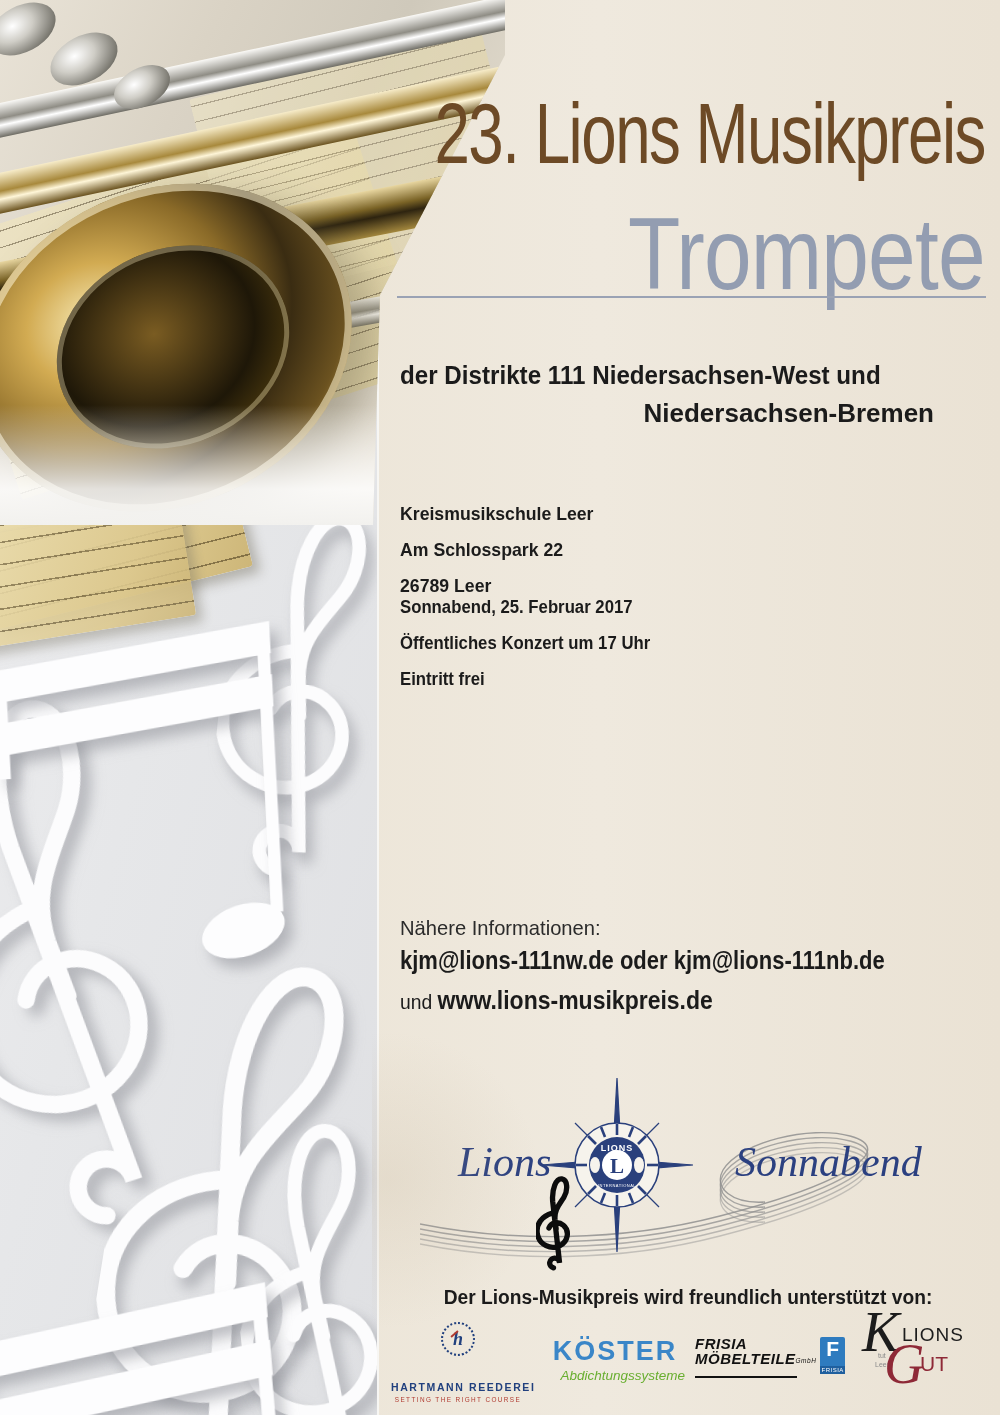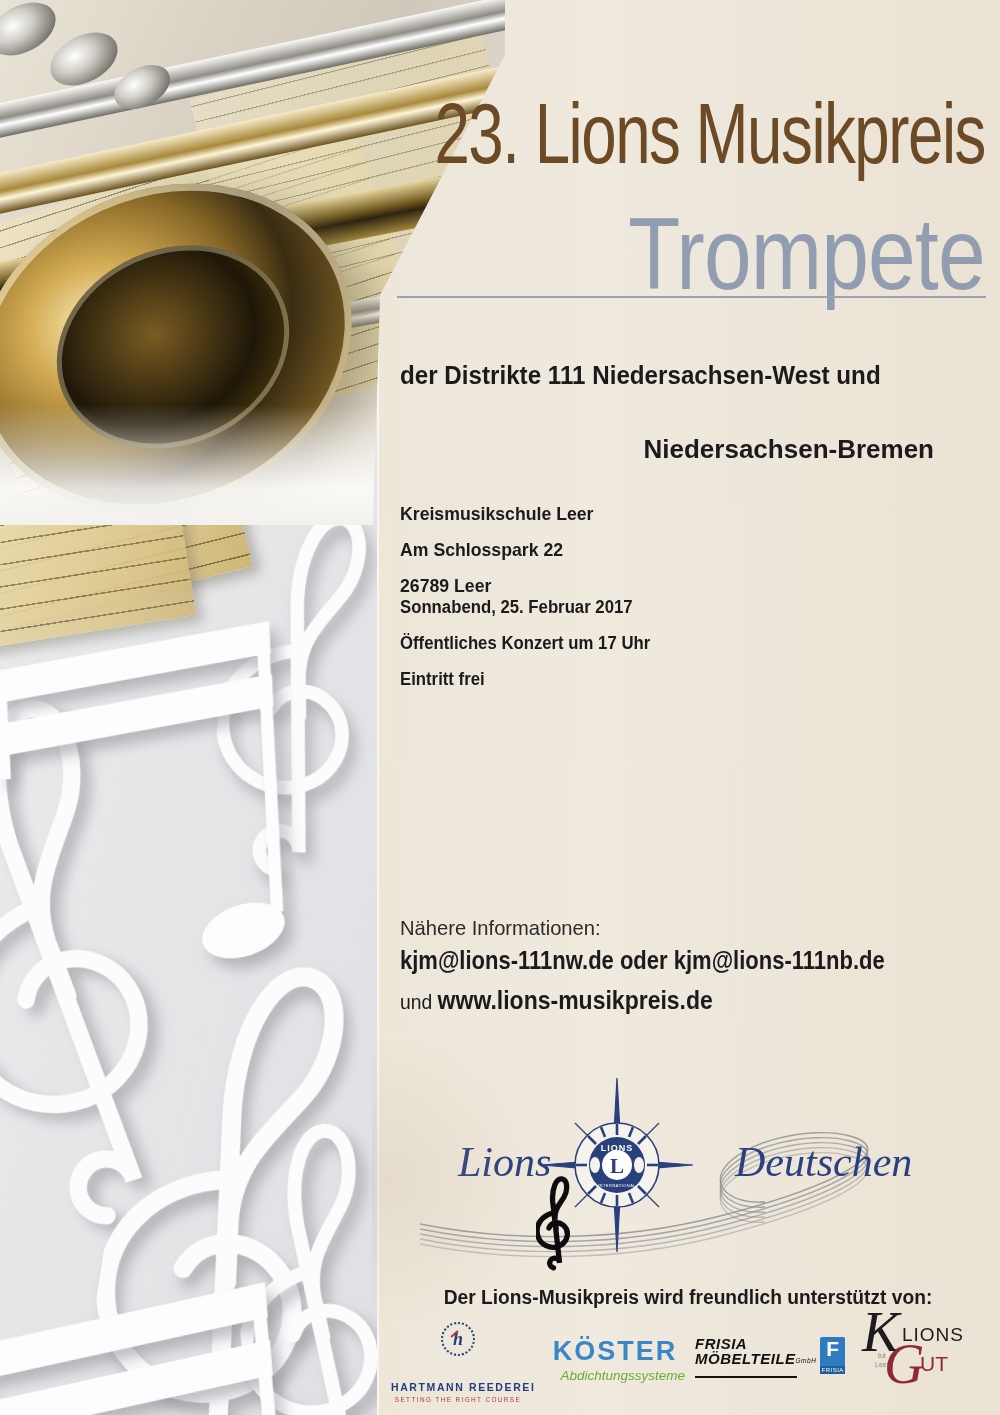--- a/index.html
+++ b/index.html
@@ -196,21 +196,21 @@
     </div>
     <div class="photo-glow"></div>
   </div>
 
   <div class="title-line1" style="color:#6d4a26;">23. Lions Musikpreis</div>
   <div class="title-line2" style="color:#939db1;">Trompete</div>
   <div class="title-rule"></div>
 
   <div class="txt districts">
     <div class="b-block">der Distrikte 111 Niedersachsen-West und</div>
-    <div class="b-block l2" style="transform:none;margin-top:36px;">Niedersachsen-Bremen</div>
+    <div class="b-block l2" style="transform:none;">Niedersachsen-Bremen</div>
   </div>
 
   <div class="txt venue">
     <div class="b-block">Kreismusikschule Leer</div>
     <div class="b-block">Am Schlosspark 22</div>
     <div class="b-block">26789 Leer</div>
   </div>
 
   <div class="txt event">
     <div class="b-block">Sonnabend, 25. Februar 2017</div>
@@ -231,21 +231,21 @@
     <path d="M0 128 C90 146 200 146 300 120 C420 89 480 54 430 40 C390 29 320 46 303 74 C293 92 312 108 345 106" opacity=".85"></path>
     <path transform="translate(0,5)" d="M0 128 C90 146 200 146 300 120 C420 89 480 54 430 40 C390 29 320 46 303 74 C293 92 312 108 345 106" opacity=".75"></path>
     <path transform="translate(0,10)" d="M0 128 C90 146 200 146 300 120 C420 89 480 54 430 40 C390 29 320 46 303 74 C293 92 312 108 345 106" opacity=".65"></path>
     <path transform="translate(0,15)" d="M0 128 C90 146 200 146 300 120 C420 89 480 54 430 40 C390 29 320 46 303 74 C293 92 312 108 345 106" opacity=".55"></path>
     <path transform="translate(0,20)" d="M0 128 C90 146 200 146 300 120 C420 89 480 54 430 40 C390 29 320 46 303 74 C293 92 312 108 345 106" opacity=".45"></path>
   </svg>
   <svg class="logo-clef" width="38" height="99" viewBox="0 0 100 260">
     <path stroke-linecap="round" d="M46 252a13 13 0 1 1 16 -13L44 78c-3 -34 9 -62 24 -60c15 2 17 30 5 49c-12 19 -25 32 -23 57l3 26M43 108c-27 7 -45 30 -39 57c6 27 35 40 58 29c23 -11 27 -40 10 -54c-13 -11 -32 -8 -38 7"></path>
   </svg>
   <div class="logo-word left">Lions</div>
-  <div class="logo-word right">Deutschen</div>
+  <div class="logo-word right">Sonnabend</div>
   <svg class="emblem" width="200" height="190" viewBox="0 0 200 190">
     <g stroke="#2a407c" stroke-width="1.2" fill="#2a407c">
       <polygon points="97,62 100,8 103,62"></polygon>
       <polygon points="97,128 100,182 103,128"></polygon>
       <polygon points="62,92 24,95 62,98"></polygon>
       <polygon points="138,92 176,95 138,98"></polygon>
       <line x1="58" y1="53" x2="72" y2="67"></line>
       <line x1="142" y1="53" x2="128" y2="67"></line>
       <line x1="58" y1="137" x2="72" y2="123"></line>
       <line x1="142" y1="137" x2="128" y2="123"></line>

